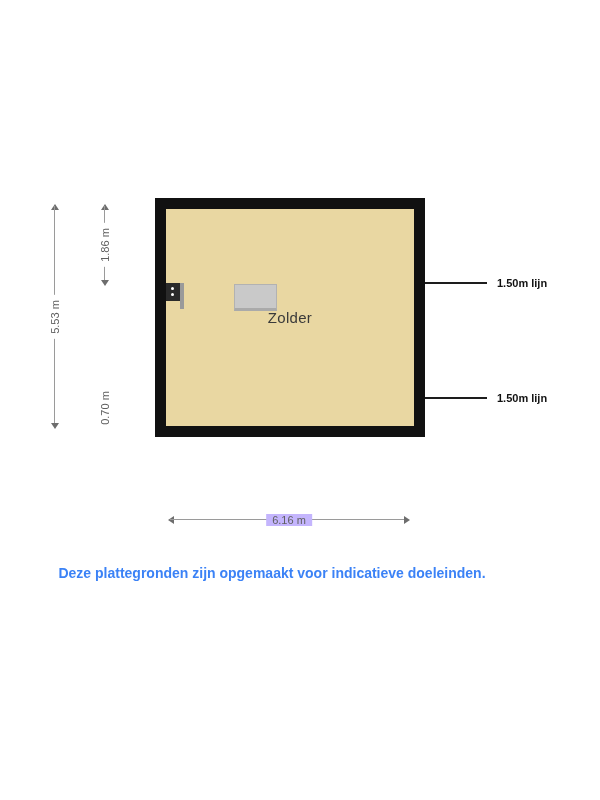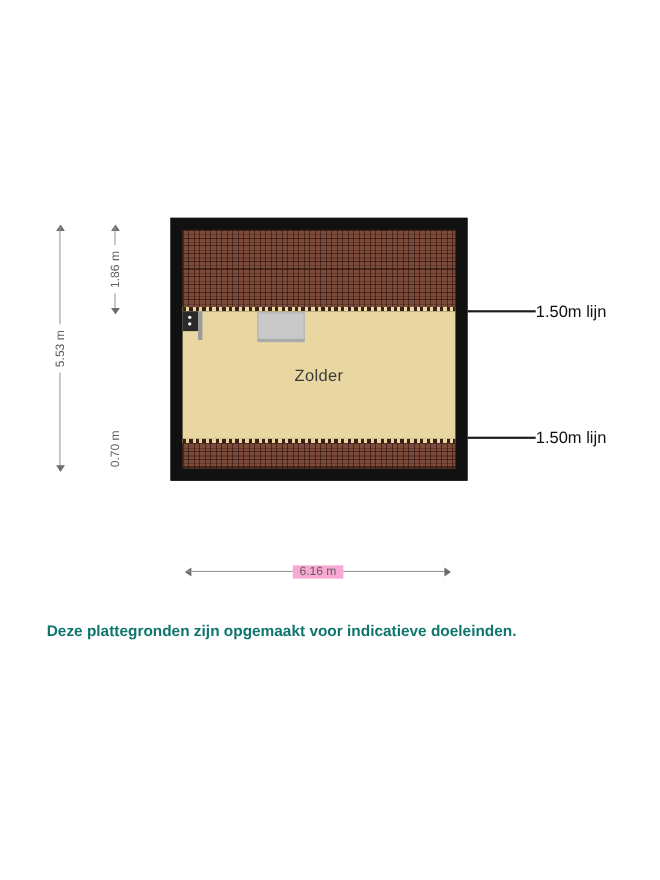--- a/index.html
+++ b/index.html
@@ -24,21 +24,21 @@
     width: 248px;
     height: 217px;
     background: #111111;
     border: 11px solid #111111;
   }
   .plan-inner {
     position: relative;
     width: 100%;
     height: 100%;
     display: flex;
-    flex-direction: column;
+    flex-direction: row;
   }
   .roof-tiles {
     background-color: #7d4b3a;
     background-image:
       repeating-linear-gradient(90deg, rgba(35,12,6,0.55) 0 1px, rgba(0,0,0,0) 1px 5px),
       repeating-linear-gradient(180deg, rgba(35,12,6,0.6) 0 1px, rgba(0,0,0,0) 1px 4px, rgba(35,12,6,0.28) 4px 5px, rgba(0,0,0,0) 5px 7px);
   }
   .roof-top { height: 70px; }
   .roof-bottom { height: 23px; }
   .tile-dash {
@@ -149,57 +149,58 @@
   .hdim .arr-right {
     position: absolute; right: 0; top: 2px;
     width: 0; height: 0;
     border-top: 4px solid transparent;
     border-bottom: 4px solid transparent;
     border-left: 6px solid #6d6d6d;
   }
   .hdim .dlabel {
     position: absolute; top: 50%; left: 50%;
     transform: translate(-50%, -50%);
-    background: #f9a8d4;
+    background: #c4b5fd;
     padding: 0 6px;
     font-size: 11px;
     color: #5f5f5f;
     white-space: nowrap;
   }
 
   
   .callout {
     position: absolute;
     display: flex;
     align-items: center;
     height: 20px;
   }
   .callout .cline {
     width: 62px;
     height: 2px;
     background: #1d1d1d;
   }
   .callout .clabel {
-    margin-left: 0;
-    font-size: 15px;
+    margin-left: 10px;
+    font-size: 11px;
     color: #111111;
     white-space: nowrap;
+    font-weight: bold;
   }
 
   
   .disclaimer {
     position: absolute;
-    left: 0;
+    left: 16px;
     top: 564px;
     width: 512px;
     text-align: center;
     font-weight: bold;
     font-size: 14px;
     line-height: 1.35;
-    color: #0f766e;
+    color: #3b82f6;
   }
 </style>
 </head>
 <body>
 
 <div class="canvas">
 
   <div class="plan">
     <div class="plan-inner">
       <div class="roof-tiles roof-top"></div>

